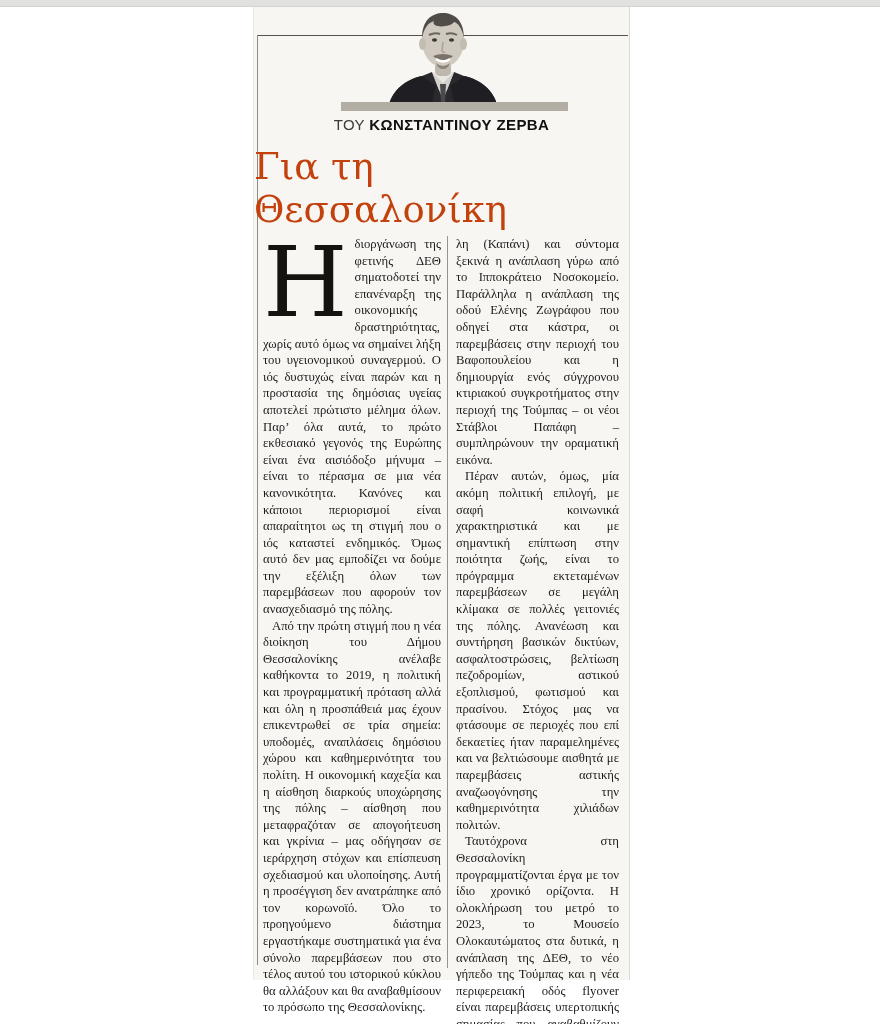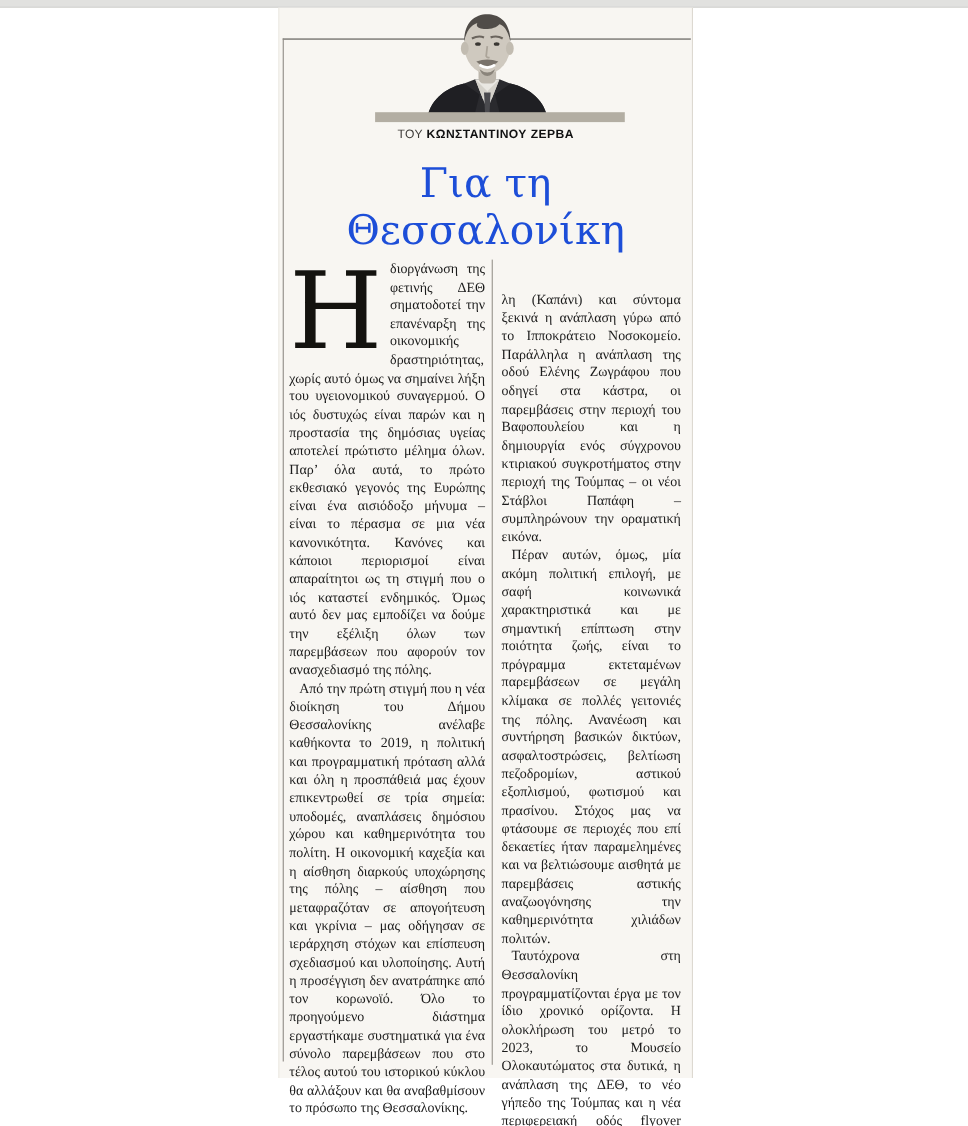--- a/index.html
+++ b/index.html
@@ -32,38 +32,38 @@
     position: absolute; left: 116px; top: 1px; width: 146px; height: 102px;
   }
   .redaction-bar {
     position: absolute; left: 87px; top: 95px; width: 227px; height: 9px;
     background: #b3aea3;
   }
   .byline {
     position: absolute; left: 0; top: 109px; width: 100%;
     text-align: center;
     font-family: "Liberation Sans", sans-serif;
-    font-size: 11px; letter-spacing: 0.4px; color: #3c3a37;
+    font-size: 15px; letter-spacing: 0.4px; color: #3c3a37;
   }
   .byline b { color: #111; font-weight: 700; }
   .headline {
     position: absolute; left: 0; top: 138px; width: 100%;
-    text-align: center;
+    text-align: left;
     font-family: "DejaVu Serif", "Liberation Serif", serif;
-    font-size: 37px; line-height: 43px; color: #1d4ed8;
+    font-size: 37px; line-height: 43px; color: #c2410c;
     font-weight: 500;
   }
   .body-cols {
     position: absolute; left: 9px; top: 229px; width: 362px; height: 732px;
     display: flex;
   }
   .col { color: #1b1b1b; font-size: 12.7px; line-height: 16.6px; text-align: justify; }
   .col-left  { width: 184px; padding-right: 6px; }
   .col-divider { width: 1px; background: #97938c; }
-  .col-right { width: 171px; padding-left: 8px; margin-top: 28px; }
+  .col-right { width: 171px; padding-left: 8px; }
   p.para { margin: 0; }
   p.indent { text-indent: 9px; }
   .dropcap-big {
     float: left;
     font-family: "DejaVu Serif", "Liberation Serif", serif;
     font-size: 97px; line-height: 82px;
     height: 96px; padding: 6px 7px 0 0; color: #14130f;
   }
 </style>
 </head>

